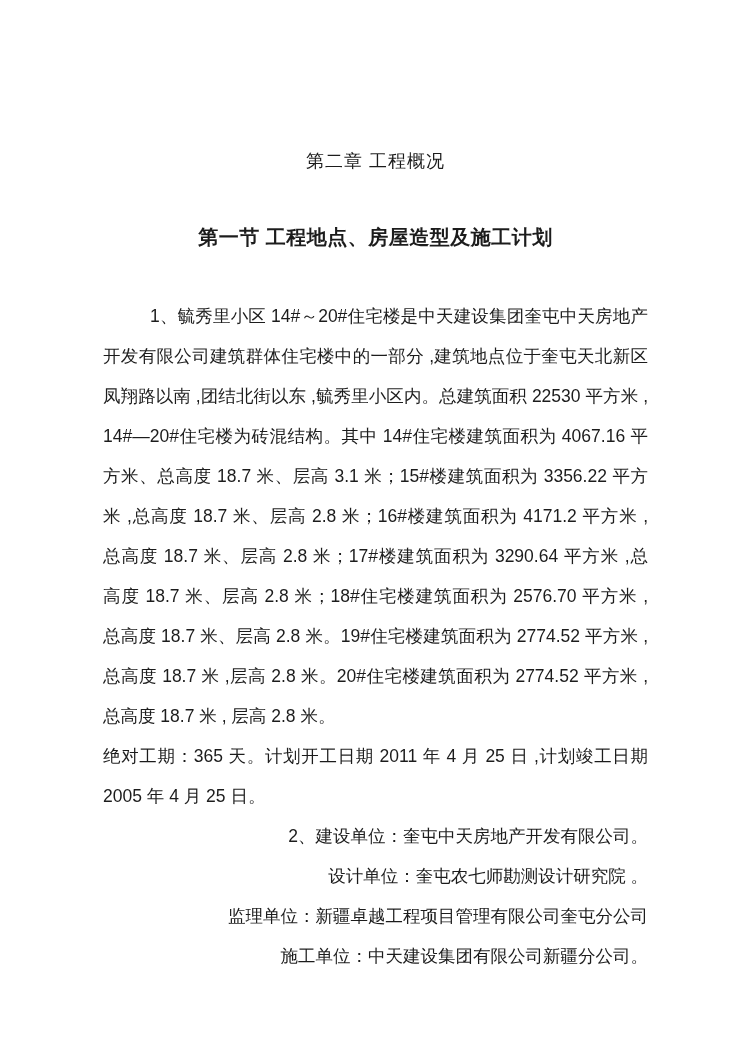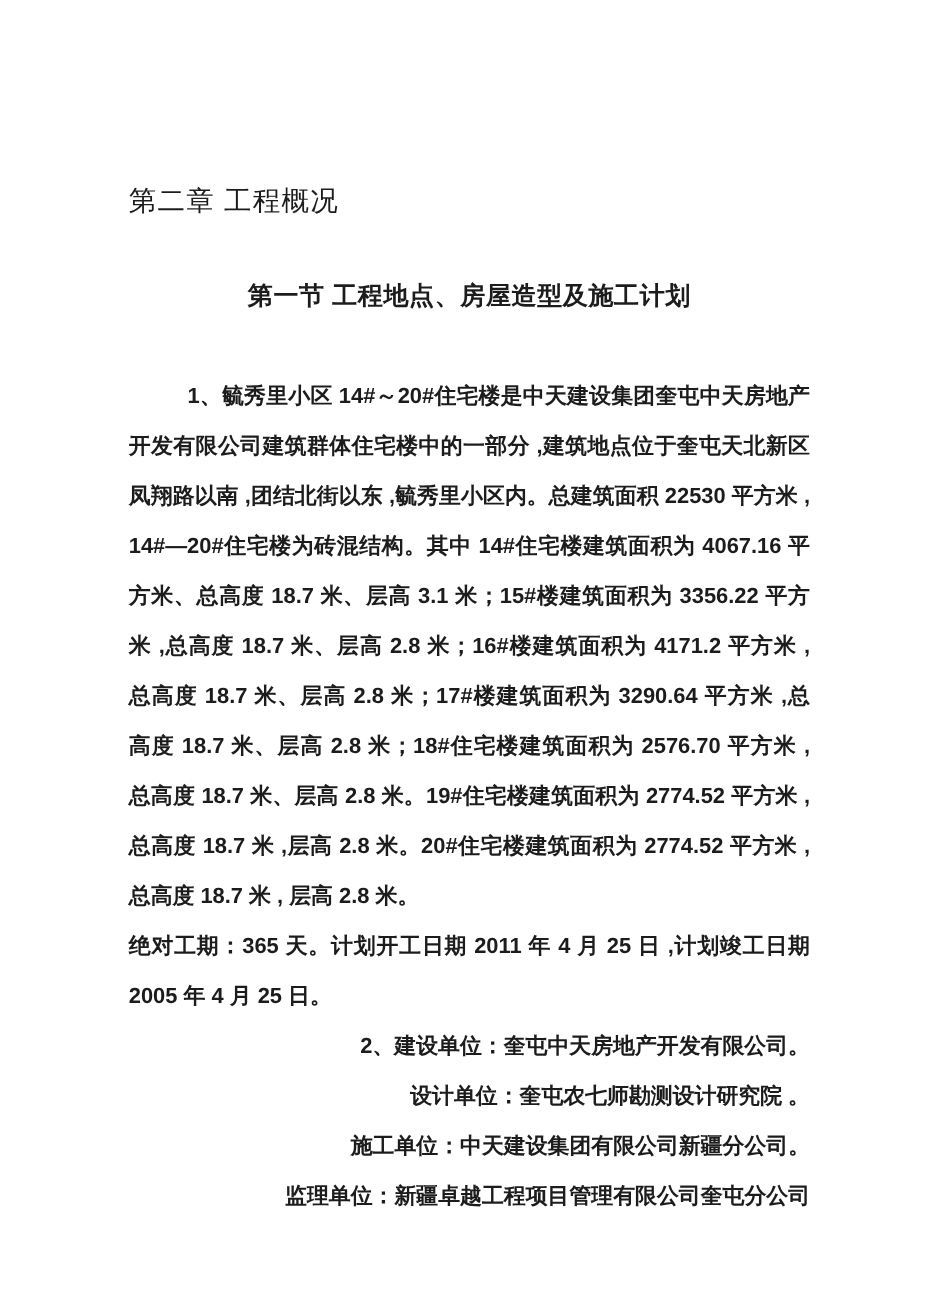--- a/index.html
+++ b/index.html
@@ -11,22 +11,22 @@
     position: relative;
     width: 744px;
     height: 1052px;
     background: #ffffff;
     box-sizing: border-box;
     padding: 146px 96px 0 103px;
     color: #1c1c1c;
     font-family: "Liberation Sans", "DejaVu Sans", sans-serif;
   }
   .chapter-title {
-    text-align: left;
-    font-size: 22px;
+    text-align: center;
+    font-size: 18px;
     line-height: 30px;
     letter-spacing: 1px;
     white-space: nowrap;
     margin: 0 0 46px 0;
     font-weight: 500;
   }
   .section-title {
     text-align: center;
     font-size: 20px;
     line-height: 30px;
@@ -37,21 +37,20 @@
   }
   .body-text {
     width: 545px;
   }
   .line {
     font-size: 17.5px;
     line-height: 40px;
     height: 40px;
     white-space: nowrap;
     text-align: left;
-    font-weight: bold;
   }
   .line.fill {
     white-space: normal;
     text-align: justify;
     text-align-last: justify;
   }
   .line.indent {
     text-indent: 47px;
     text-align: right;
   }
@@ -71,16 +70,16 @@
     <div class="line fill">米 ,总高度 18.7 米、层高 2.8 米；16#楼建筑面积为 4171.2 平方米 ,</div>
     <div class="line fill">总高度 18.7 米、层高 2.8 米；17#楼建筑面积为 3290.64 平方米 ,总</div>
     <div class="line fill">高度 18.7 米、层高 2.8 米；18#住宅楼建筑面积为 2576.70 平方米 ,</div>
     <div class="line fill">总高度 18.7 米、层高 2.8 米。19#住宅楼建筑面积为 2774.52 平方米 ,</div>
     <div class="line fill">总高度 18.7 米 ,层高 2.8 米。20#住宅楼建筑面积为 2774.52 平方米 ,</div>
     <div class="line">总高度 18.7 米 , 层高 2.8 米。</div>
     <div class="line fill">绝对工期：365 天。计划开工日期 2011 年 4 月 25 日 ,计划竣工日期</div>
     <div class="line">2005 年 4 月 25 日。</div>
     <div class="line indent">2、建设单位：奎屯中天房地产开发有限公司。</div>
     <div class="line indent">设计单位：奎屯农七师勘测设计研究院 。</div>
+    <div class="line indent">监理单位：新疆卓越工程项目管理有限公司奎屯分公司</div>
     <div class="line indent">施工单位：中天建设集团有限公司新疆分公司。</div>
-    <div class="line indent">监理单位：新疆卓越工程项目管理有限公司奎屯分公司</div>
   </div>
 </div>
 
 </body></html>

